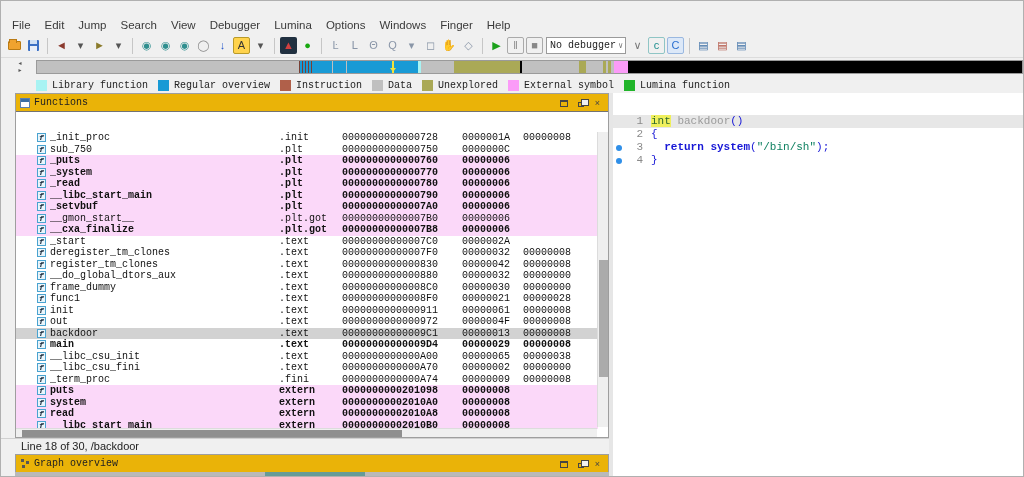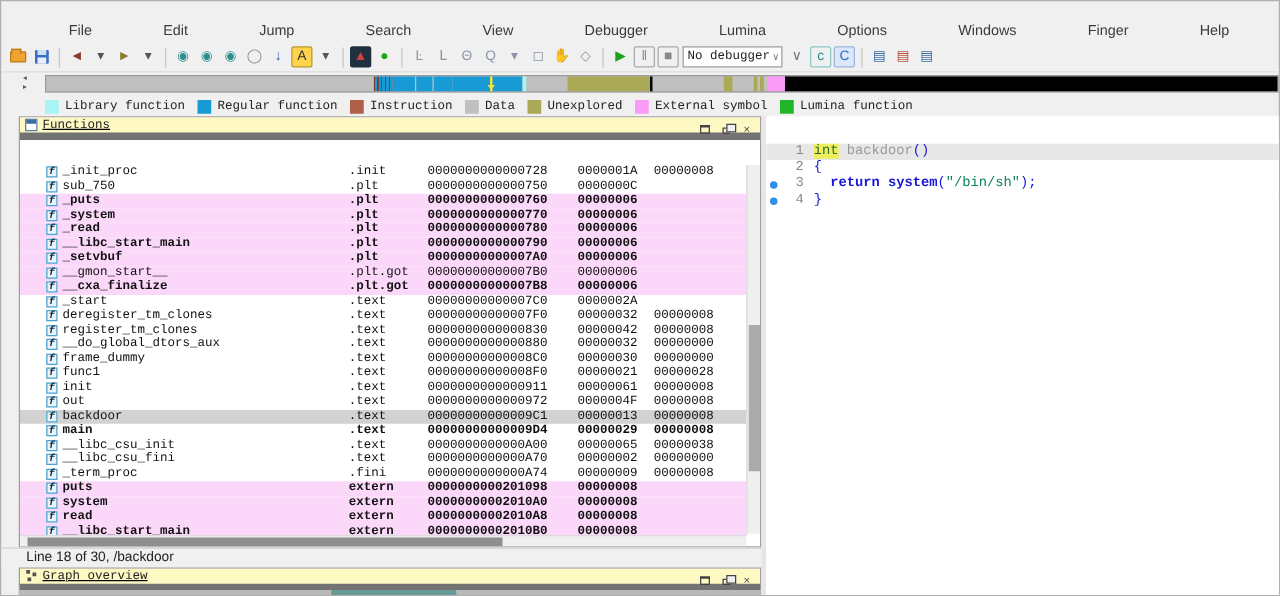--- a/index.html
+++ b/index.html
@@ -10,21 +10,21 @@
   
   #titlebar { position:absolute; left:0; top:0; width:1024px; height:17px; }
   #app-icon { position:absolute; left:7px; top:2px; width:13px; height:13px; border-radius:3px;
               background:#5a3a2a; overflow:hidden; }
   #app-icon:before { content:""; position:absolute; left:3px; top:3px; width:7px; height:9px;
               border-radius:50% 50% 40% 40%; background:#e8c49a; }
   #title-text { position:absolute; left:26px; top:2px; font-size:11px; color:#333; white-space:nowrap; }
 
   
   #menubar { position:absolute; left:0; top:17px; width:1024px; height:16px; display:flex; padding-left:4px; }
-  .menu-item { font-size:11.5px; color:#3a3a3a; padding:1px 7px;margin-left:43px; }
+  .menu-item { font-size:11.5px; color:#3a3a3a; padding:1px 7px; }
 
   
   #toolbar { position:absolute; left:0; top:33px; width:1024px; height:24px; display:flex;
              align-items:center; padding-left:4px; border-bottom:1px solid #dcdcdc; }
   .tb-icon { width:17px; height:17px; margin:0 1px; display:flex; align-items:center;
              justify-content:center; font-size:11px; line-height:1; border-radius:2px; }
   .tb-sep { width:1px; height:16px; background:#c6c6c6; margin:0 4px; }
   .icon-folder { position:relative; }
   .icon-folder i { display:block; width:13px; height:9px; background:#f0a32f; border:1px solid #b97a14;
                    border-radius:1px; position:relative; }
@@ -47,22 +47,22 @@
   #nav-marker { position:absolute; top:0; width:2px; height:14px; background:#f2e23a; }
   #nav-marker:after { content:""; position:absolute; left:-2px; bottom:0; border:3px solid transparent; border-top:4px solid #f2e23a; }
 
   
   #legend { position:absolute; left:35px; top:77px; height:15px; display:flex; align-items:center; }
   .lg-item { display:flex; align-items:center; margin-right:10px; }
   .lg-swatch { width:11px; height:11px; margin-right:5px; }
   .lg-label { font-family:"Liberation Mono", monospace; font-size:10px; color:#222; white-space:nowrap; }
 
   
-  .panel-header { position:absolute; left:0; top:0; right:0; height:18px; background:#fef9c3;
-                  border-bottom:6px solid #737373; display:flex; align-items:center; padding-left:4px;text-decoration:underline; }
+  .panel-header { position:absolute; left:0; top:0; right:0; height:18px; background:#eab308;
+                  border-bottom:1px solid #737373; display:flex; align-items:center; padding-left:4px; }
   .panel-title { font-family:"Liberation Mono", monospace; font-size:10px; color:#222; margin-left:4px; }
   .win-btns { position:absolute; right:4px; top:3px; display:flex; align-items:center; }
   .win-btn { width:13px; height:12px; margin-left:4px; position:relative; color:#444; font-size:9px;
              display:flex; align-items:center; justify-content:center; }
   .wb-max i { display:block; width:8px; height:7px; border:1px solid #444; border-top-width:2px; }
   .wb-float i { display:block; width:6px; height:5px; border:1px solid #444; position:relative; margin-top:2px; }
   .wb-float i:before { content:""; position:absolute; left:2px; top:-4px; width:6px; height:5px;
              border:1px solid #444; background:#f0f0f0; }
   .mini-win { width:10px; height:10px; border:1px solid #5a7fae; background:#fff; position:relative; }
   .mini-win:before { content:""; position:absolute; left:0; top:0; right:0; height:3px; background:#3a6ea5; }
@@ -227,21 +227,21 @@
       </div>
   </div>
 
   <div id="legend">
       <div class="lg-item">
         <span class="lg-swatch" style="background: rgb(168, 243, 243);"></span>
         <span class="lg-label">Library function</span>
       </div>
       <div class="lg-item">
         <span class="lg-swatch" style="background: rgb(24, 154, 213);"></span>
-        <span class="lg-label">Regular function</span>
+        <span class="lg-label">Regular overview</span>
       </div>
       <div class="lg-item">
         <span class="lg-swatch" style="background: rgb(176, 96, 74);"></span>
         <span class="lg-label">Instruction</span>
       </div>
       <div class="lg-item">
         <span class="lg-swatch" style="background: rgb(192, 192, 192);"></span>
         <span class="lg-label">Data</span>
       </div>
       <div class="lg-item">

